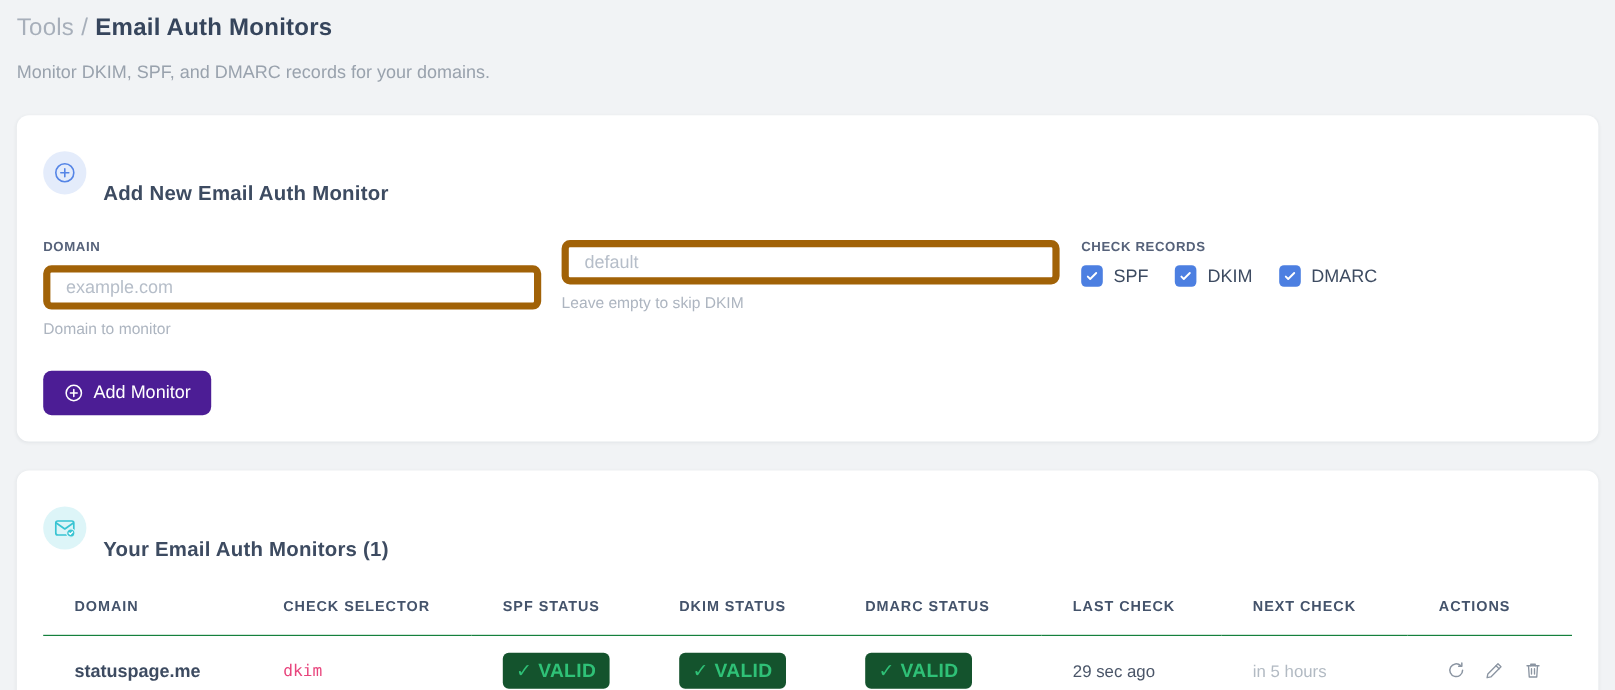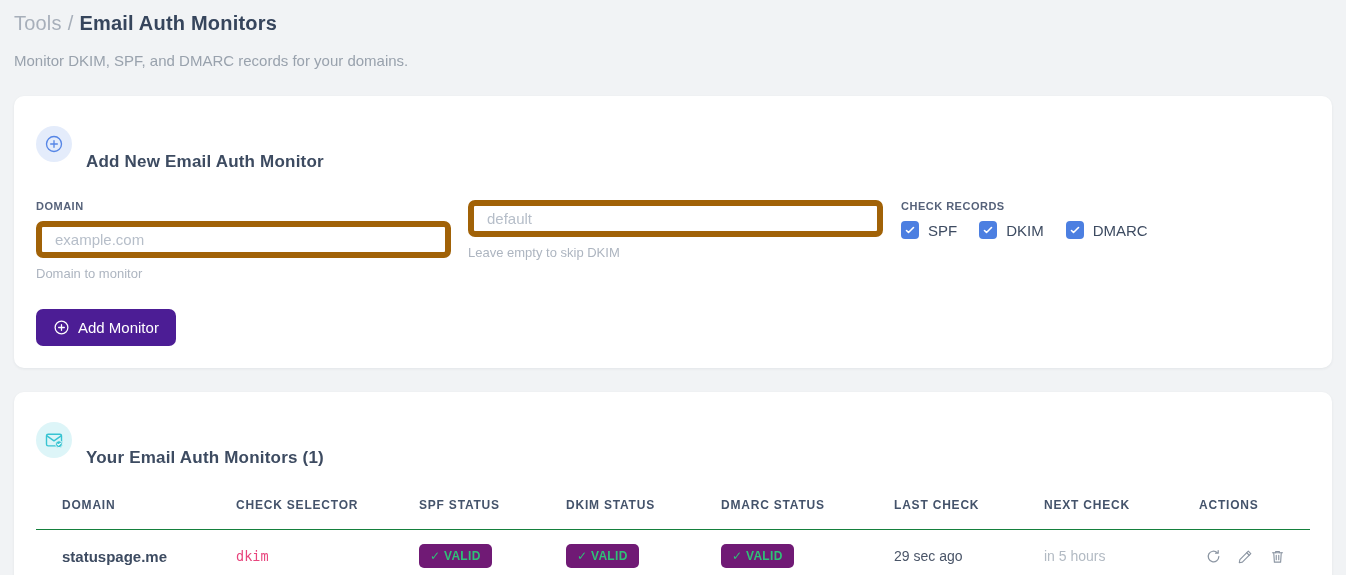--- a/index.html
+++ b/index.html
@@ -70,22 +70,22 @@
   .card.monitors { margin-top: 24px; padding-bottom: 18px; }
   table { border-collapse: collapse; width: 100%; table-layout: fixed; margin-top: 18px; }
   th {
     text-align: left; font-size: 12px; font-weight: 700; color: #44536b;
     letter-spacing: .8px; padding: 12px 8px 17px 26px;
   }
   td { padding: 14px 8px 15px 26px; border-top: 1px solid #15803d; border-bottom: 1px solid #e9ebef; }
   td.cell-domain { font-size: 15px; font-weight: 700; color: #3d4b61; }
   td.cell-selector { font-family: "DejaVu Sans Mono", "Liberation Mono", monospace; font-size: 13.5px; color: #e8457d; }
   .badge-valid {
-    display: inline-block; background: #701a75; color: #2fc177;
-    font-size: 12px; font-weight: 600; letter-spacing: .3px;
+    display: inline-block; background: #14532d; color: #2fc177;
+    font-size: 16px; font-weight: 600; letter-spacing: .3px;
     padding: 5px 11px; border-radius: 5px;
   }
   td.cell-last { font-size: 14px; color: #4a5568; }
   td.cell-next { font-size: 14px; color: #b2bac3; }
   td.cell-actions { white-space: nowrap; }
   .action-btn {
     background: none; border: none; padding: 0; margin: 0 6.5px; cursor: pointer;
     color: #8b95a2; vertical-align: middle;
   }
   .action-btn svg { display: block; }

